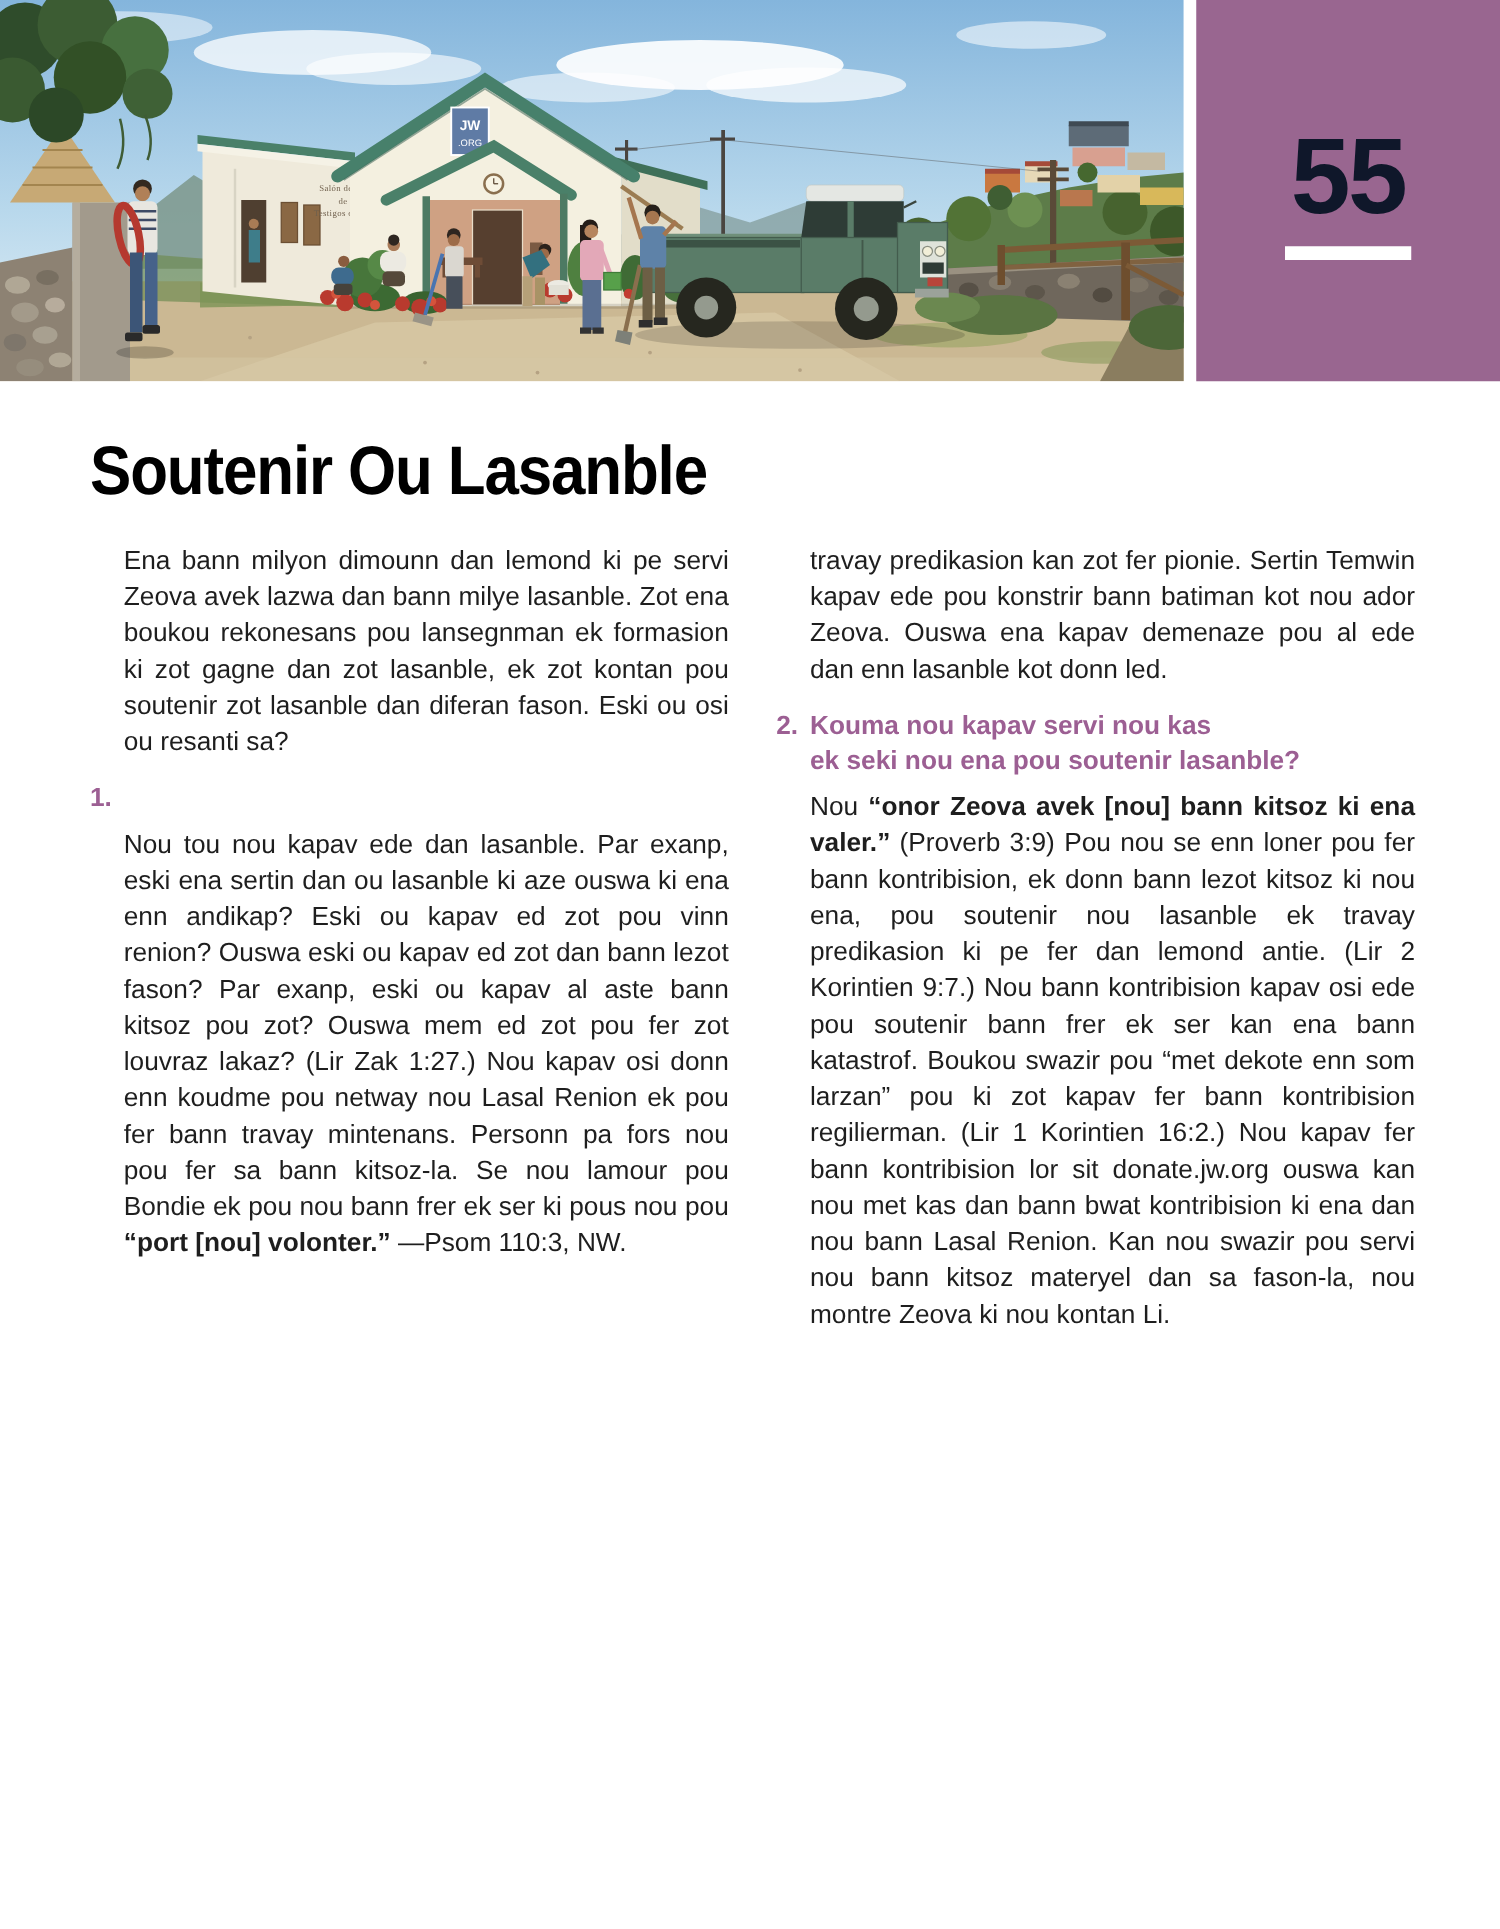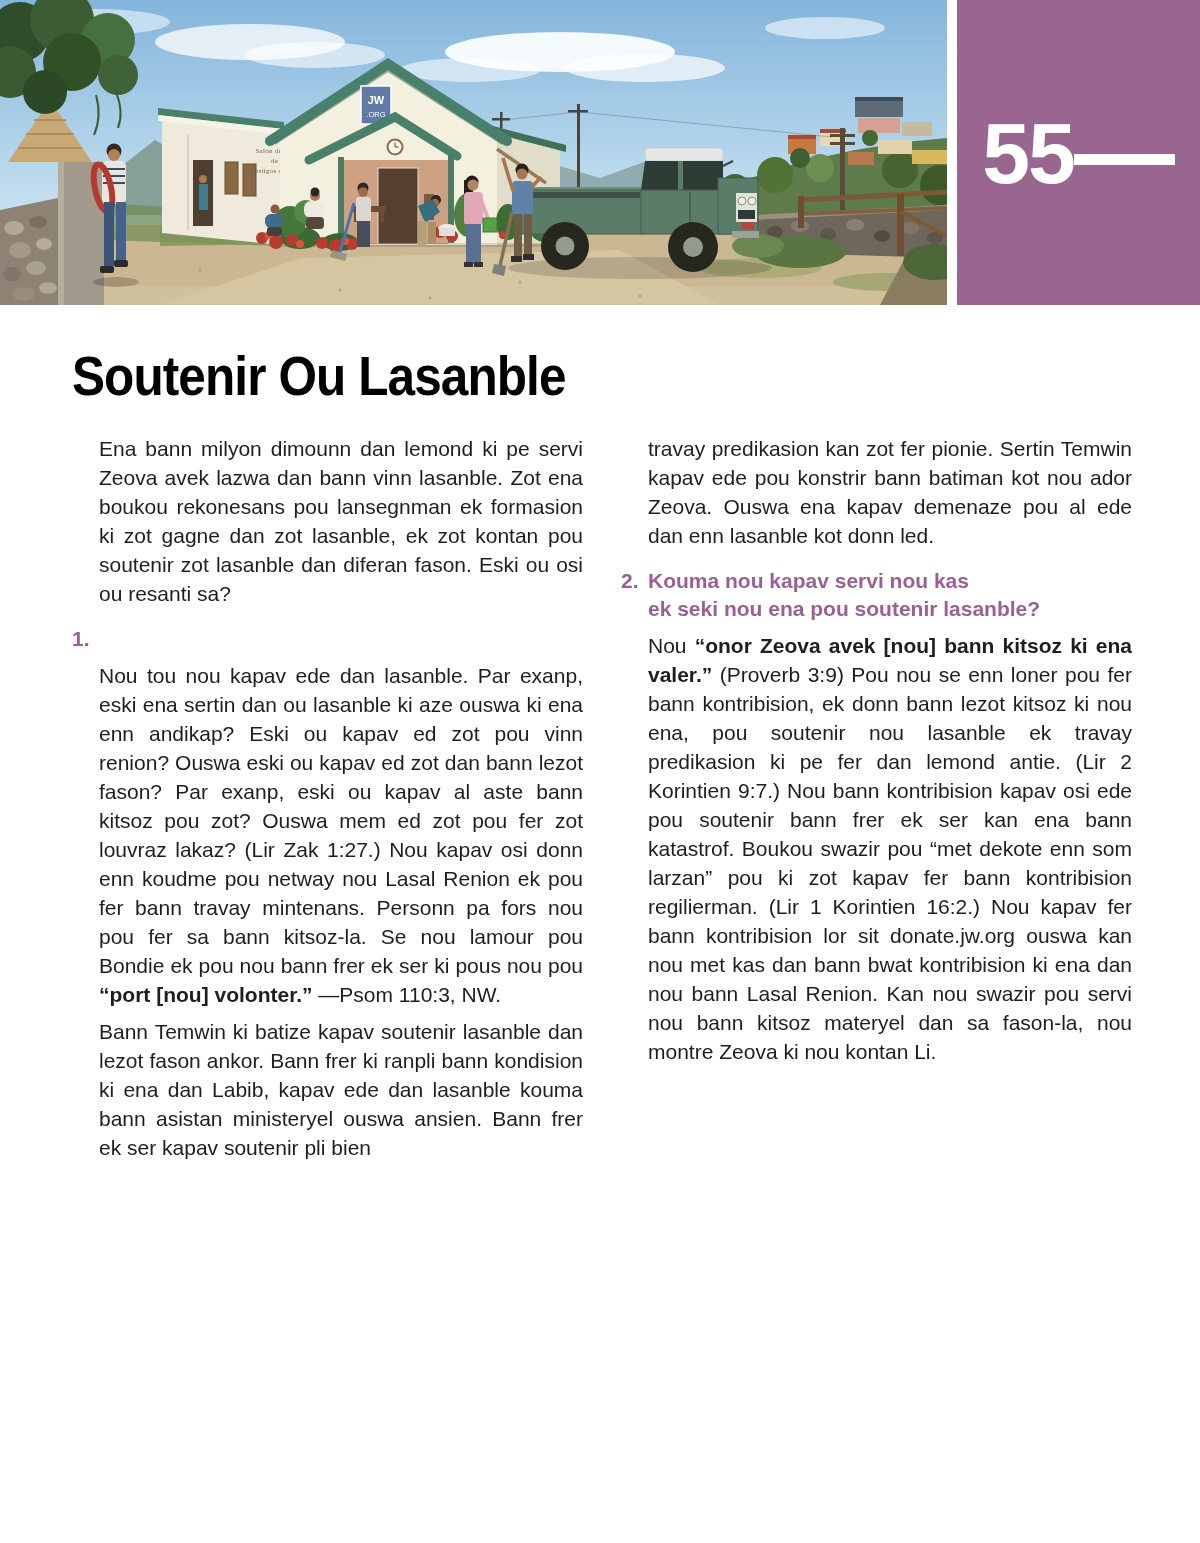--- a/index.html
+++ b/index.html
@@ -4,22 +4,22 @@
 <style>
   html,body { margin:0; padding:0; background:#ffffff; }
   .page {
     width:1200px; height:1543px; background:#fff; position:relative; overflow:hidden;
     font-family:"Liberation Sans", sans-serif;
   }
   .hero { display:flex; gap:10px; height:305px; }
   .hero-photo { width:947px; height:305px; flex:none; }
   .hero-photo svg { display:block; width:947px; height:305px; }
   .badge {
-    flex:1; display:flex; align-items:center; justify-content:center;
-    color:#ffffff;
+    flex:1; display:flex; flex-direction:column; align-items:center; justify-content:center;
+    color:#0f172a;
   }
   .badge-number { font-size:86px; font-weight:700; line-height:1; letter-spacing:-2px; }
   .badge-bar { width:101px; height:11px; background:#fff; margin-top:13px; }
   h1.title {
     margin:44px 0 30px 72px; font-size:55px; line-height:1; font-weight:700; color:#000;
     letter-spacing:-1px; transform:scaleX(.9); transform-origin:left center; white-space:nowrap;
   }
   .columns { display:flex; gap:38px; margin:0 68px 0 72px; color:#1e1e1e; }
   .col { width:511px; font-size:21px; line-height:29px; }
   .para { margin:0 0 8px 27px; text-align:justify; }
@@ -346,28 +346,27 @@
     <div class="badge" style="background-color: rgb(153, 102, 144);">
       <div class="badge-number">55</div>
       <div class="badge-bar"></div>
     </div>
   </header>
 
   <h1 class="title">Soutenir Ou Lasanble</h1>
 
   <div class="columns">
     <div class="col">
-      <p class="para">Ena bann milyon dimounn dan lemond ki pe servi Zeova avek lazwa dan bann vinn lasanble. Zot ena boukou rekonesans pou lansegnman ek formasion ki zot gagne dan zot lasanble, ek zot kontan pou soutenir zot lasanble dan diferan fason. Eski ou osi ou resanti sa?</p>
+      <p class="para">Ena bann milyon dimounn dan lemond ki pe servi Zeova avek lazwa dan bann milye lasanble. Zot ena boukou rekonesans pou lansegnman ek formasion ki zot gagne dan zot lasanble, ek zot kontan pou soutenir zot lasanble dan diferan fason. Eski ou osi ou resanti sa?</p>
 
       <div class="question" style="color: rgb(156, 95, 147);">
         <span class="qnum">1.</span>
       </div>
 
       <p class="para"><span>Nou tou nou kapav ede dan lasanble. Par exanp, eski ena sertin dan ou lasanble ki aze ouswa ki ena enn andikap? Eski ou kapav ed zot pou vinn renion? Ouswa eski ou kapav ed zot dan bann lezot fason? Par exanp, eski ou kapav al aste bann kitsoz pou zot? Ouswa mem ed zot pou fer zot louvraz lakaz? (Lir Zak 1:27.) Nou kapav osi donn enn koudme pou netway nou Lasal Renion ek pou fer bann travay mintenans. Personn pa fors nou pou fer sa bann kitsoz-la. Se nou lamour pou Bondie ek pou nou bann frer ek ser ki pous nou pou </span><span class="seg-b">“port [nou] volonter.”</span><span> —Psom 110:3, </span><span class="seg-i">NW.</span></p>
-      <p class="para">Bann Temwin ki batize kapav soutenir lasanble dan lezot fason ankor. Bann frer ki ranpli bann kondision ki ena dan Labib, kapav ede dan lasanble kouma bann asistan ministeryel ouswa ansien. Bann frer ek ser kapav soutenir pli bien</p>
     </div>
 
     <div class="col">
       <p class="para">travay predikasion kan zot fer pionie. Sertin Temwin kapav ede pou konstrir bann batiman kot nou ador Zeova. Ouswa ena kapav demenaze pou al ede dan enn lasanble kot donn led.</p>
 
       <div class="question" style="color: rgb(156, 95, 147);">
         <span class="qnum">2.</span>
         <span class="qtext">Kouma nou kapav servi nou kas
 ek seki nou ena pou soutenir lasanble?</span>
       </div>

